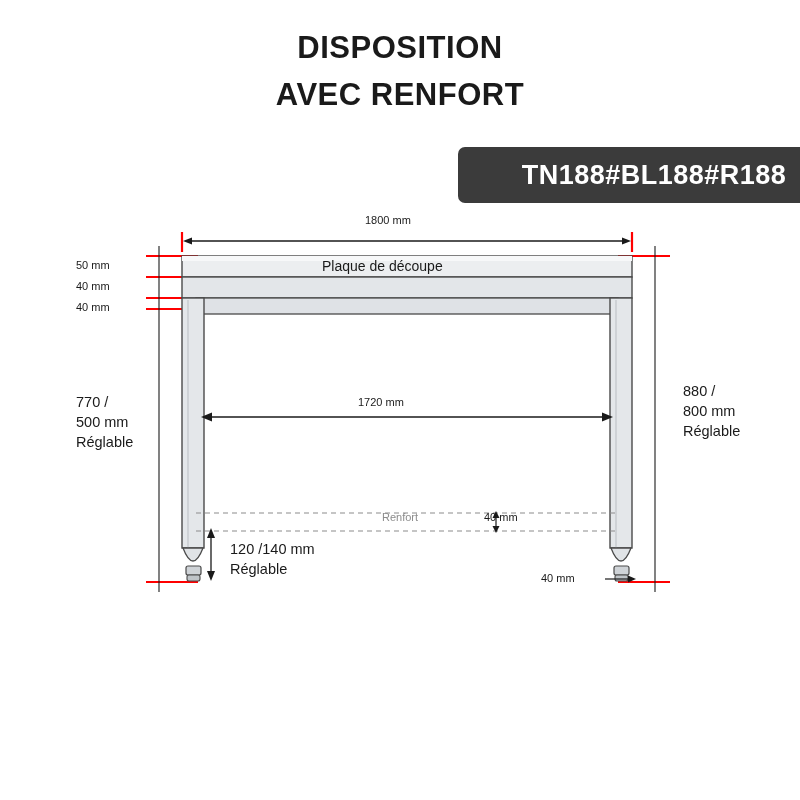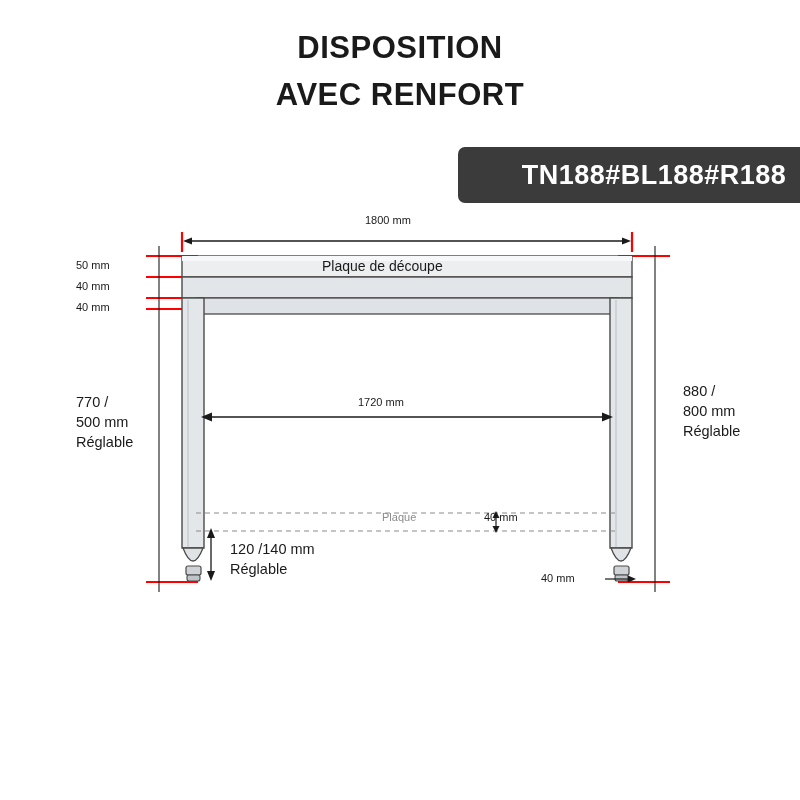--- a/index.html
+++ b/index.html
@@ -194,21 +194,21 @@
   </div>
 
   <div class="blk" style="left:663px; top:381px;margin-left:20px;">
     <div>880 /</div>
     <div>800 mm</div>
     <div>Réglable</div>
   </div>
 
   <div class="lbl" style="left:358px; top:396px;">1720 mm</div>
 
-  <div class="lbl grey" style="left:382px; top:511px;">Plaque</div>
+  <div class="lbl grey" style="left:382px; top:511px;">Renfort</div>
   <div class="lbl" style="left:484px; top:511px;">40 mm</div>
 
   <div class="blk" style="left:230px; top:539px;">
     <div>120 /140 mm</div>
     <div>Réglable</div>
   </div>
 
   <div class="lbl" style="left:541px; top:572px;">40 mm</div>
 
 </div>

